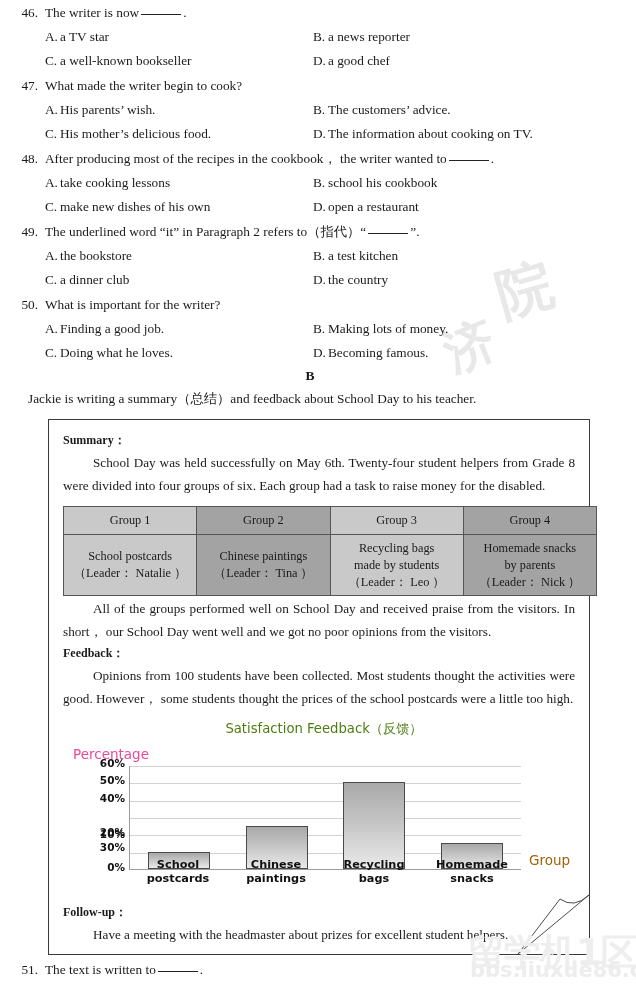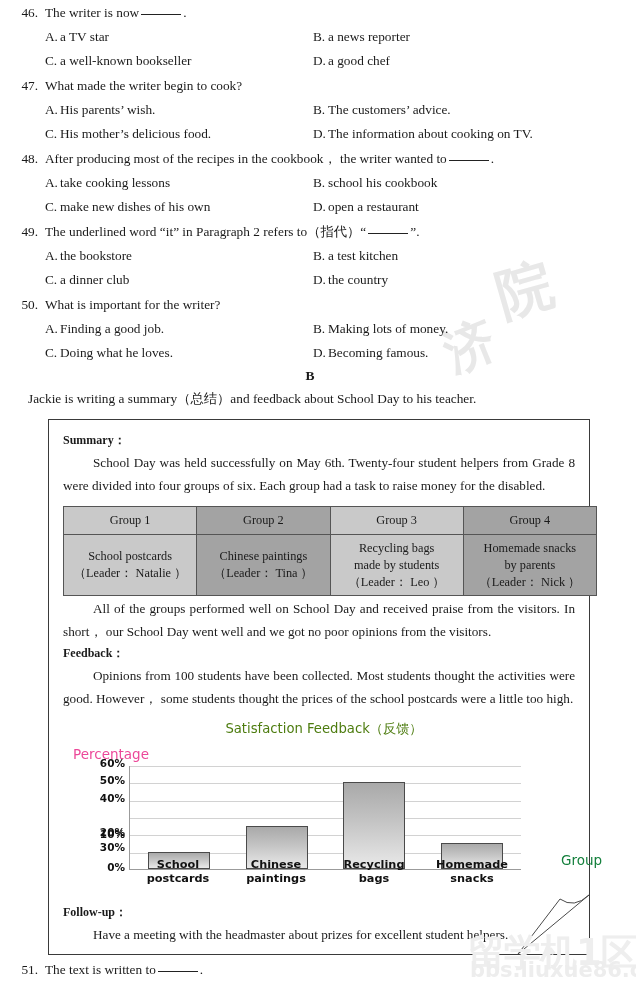--- a/index.html
+++ b/index.html
@@ -239,22 +239,21 @@
     font-size: 11.3px;
     font-weight: bold;
     line-height: 14px;
     color: #111;
   }
   #chart-xlabel {
     position: absolute;
     left: 466px;
     top: 86px;
     font-size: 13.5px;
-    color: #15803d;
-    margin-left: 32px;
+    color: #a16207;
   }
 
   
   #page-curl {
     position: absolute;
     right: -1px;
     bottom: -1px;
     width: 74px;
     height: 62px;
     z-index: 4;

